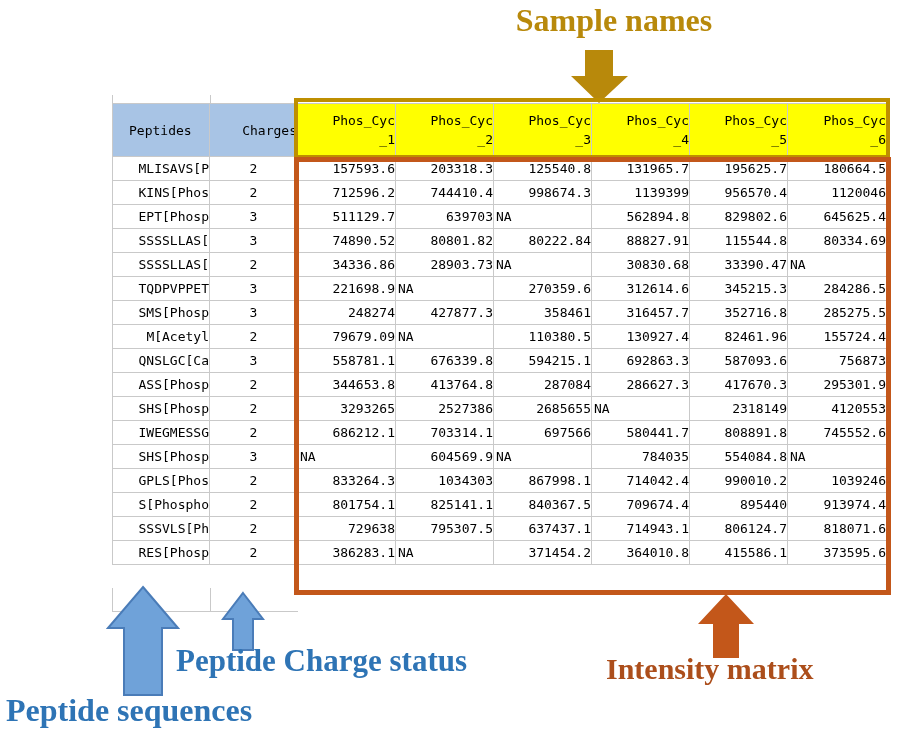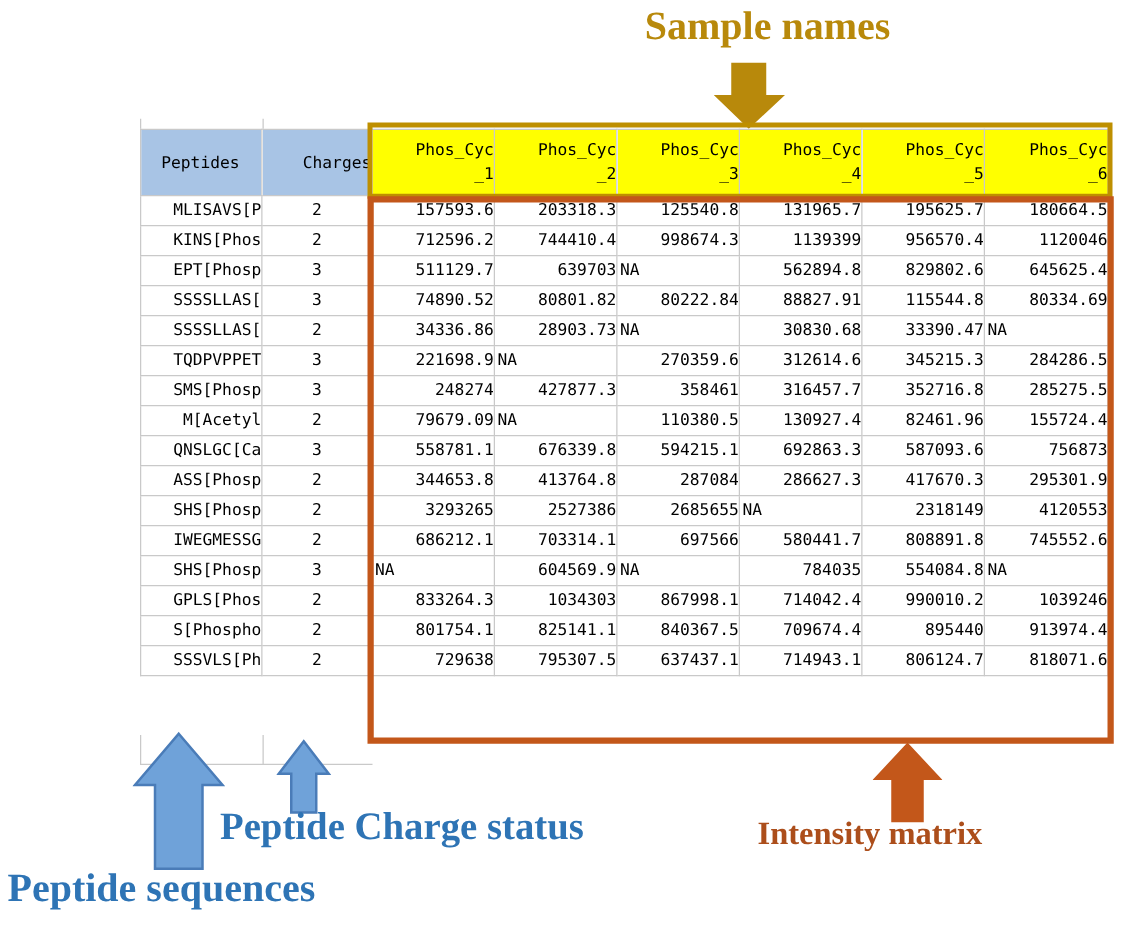--- a/index.html
+++ b/index.html
@@ -46,21 +46,21 @@
   .stub { position:absolute; background:#c9c9c9; }
 
   
   .lbl {
     position:absolute; font-family:"Liberation Serif", serif;
     font-weight:bold; white-space:nowrap;
   }
   .lbl-sample    { left:498px; top:2px;  width:232px; text-align:center; font-size:32px; color:#b8890b; }
   .lbl-charge    { left:176px; top:643px; font-size:31px; color:#2e74b5; }
   .lbl-sequences { left:6px;   top:692px; font-size:32px; color:#2e74b5; }
-  .lbl-intensity { left:606px; top:652px; font-size:26px; color:#ac4e1b; }
+  .lbl-intensity { left:606px; top:652px; font-size:30px; color:#ac4e1b; }
 
   
   .arrow { position:absolute; }
   .arrow-sample    { left:570px; top:50px; }
   .arrow-big-blue  { left:106px; top:585px; }
   .arrow-sm-blue   { left:221px; top:591px; }
   .arrow-orange    { left:698px; top:594px; }
 </style>
 </head>
 <body>
@@ -269,20 +269,30 @@
         <tr>
           <td class="pep">SSSVLS[Ph</td>
           <td class="chg">2</td>
           <td class="val">729638</td>
           <td class="val">795307.5</td>
           <td class="val">637437.1</td>
           <td class="val">714943.1</td>
           <td class="val">806124.7</td>
           <td class="val">818071.6</td>
         </tr>
+        <tr>
+          <td class="pep">RES[Phosp</td>
+          <td class="chg">2</td>
+          <td class="val">386283.1</td>
+          <td class="val na">NA</td>
+          <td class="val">371454.2</td>
+          <td class="val">364010.8</td>
+          <td class="val">415586.1</td>
+          <td class="val">373595.6</td>
+        </tr>
       </tbody>
   </table>
 
   <div class="gold-box"></div>
   <div class="orange-box"></div>
 
   <div class="stub" style="left:112px; top:95px;  width:1px; height:8px;"></div>
   <div class="stub" style="left:210px; top:95px;  width:1px; height:8px;"></div>
   <div class="stub" style="left:112px; top:588px; width:1px; height:24px;"></div>
   <div class="stub" style="left:210px; top:588px; width:1px; height:24px;"></div>

